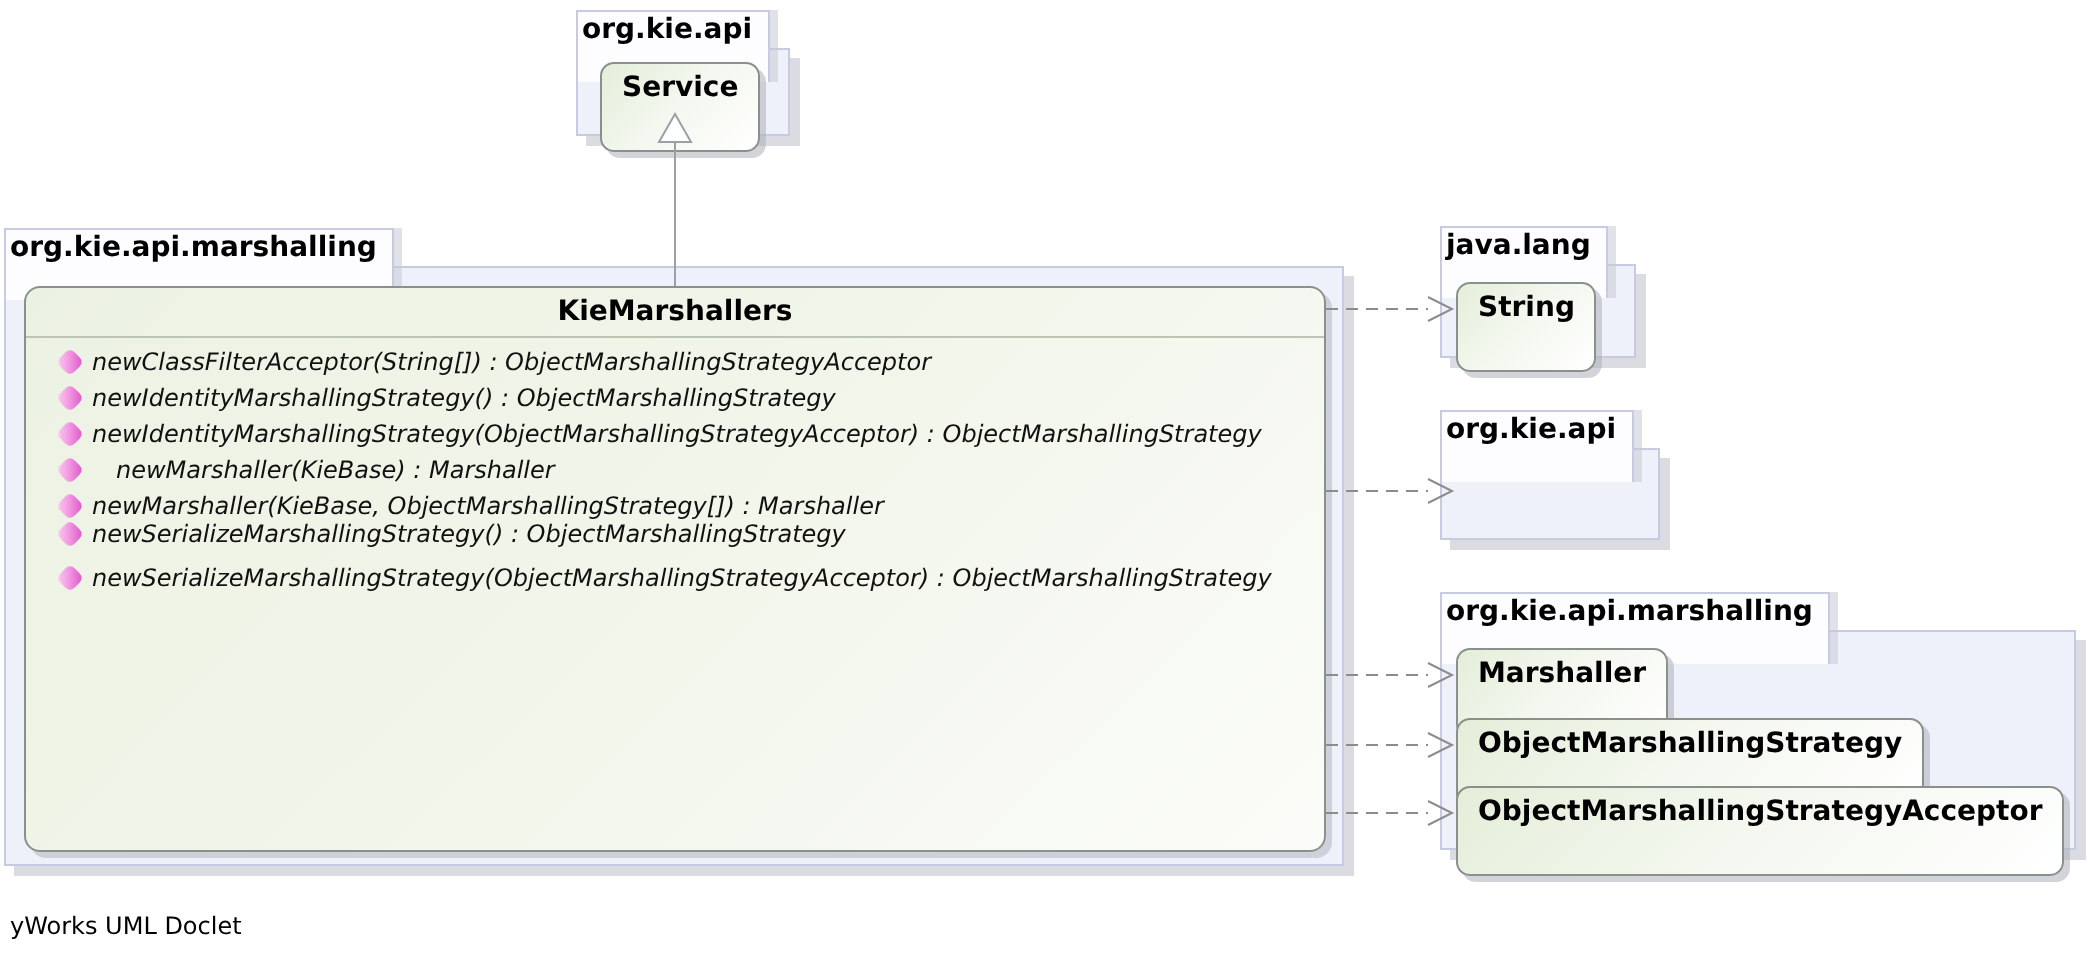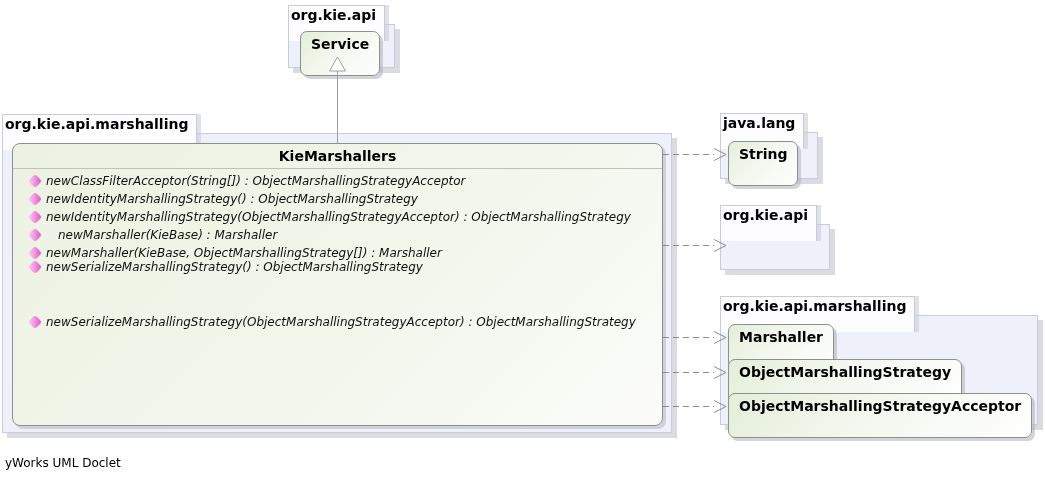--- a/index.html
+++ b/index.html
@@ -125,21 +125,21 @@
       <span>newMarshaller(KieBase) : Marshaller</span>
     </div>
     <div class="method-row" style="top:100px;">
       <span class="method-icon"></span>
       <span>newMarshaller(KieBase, ObjectMarshallingStrategy[]) : Marshaller</span>
     </div>
     <div class="method-row" style="top:114px;">
       <span class="method-icon"></span>
       <span>newSerializeMarshallingStrategy() : ObjectMarshallingStrategy</span>
     </div>
-    <div class="method-row" style="top:136px;margin-top:33px;">
+    <div class="method-row" style="top:136px;">
       <span class="method-icon"></span>
       <span>newSerializeMarshallingStrategy(ObjectMarshallingStrategyAcceptor) : ObjectMarshallingStrategy</span>
     </div>
   </div>
 
   <div class="pkg-tab" style="left:720px; top:113px;">java.lang</div>
   <div class="pkg-body" style="left:720px; top:132px; width:98px; height:47px;"></div>
   <div class="class-node" style="left:728px; top:141px;">String</div>
 
   <div class="pkg-tab" style="left:720px; top:205px;">org.kie.api</div>

